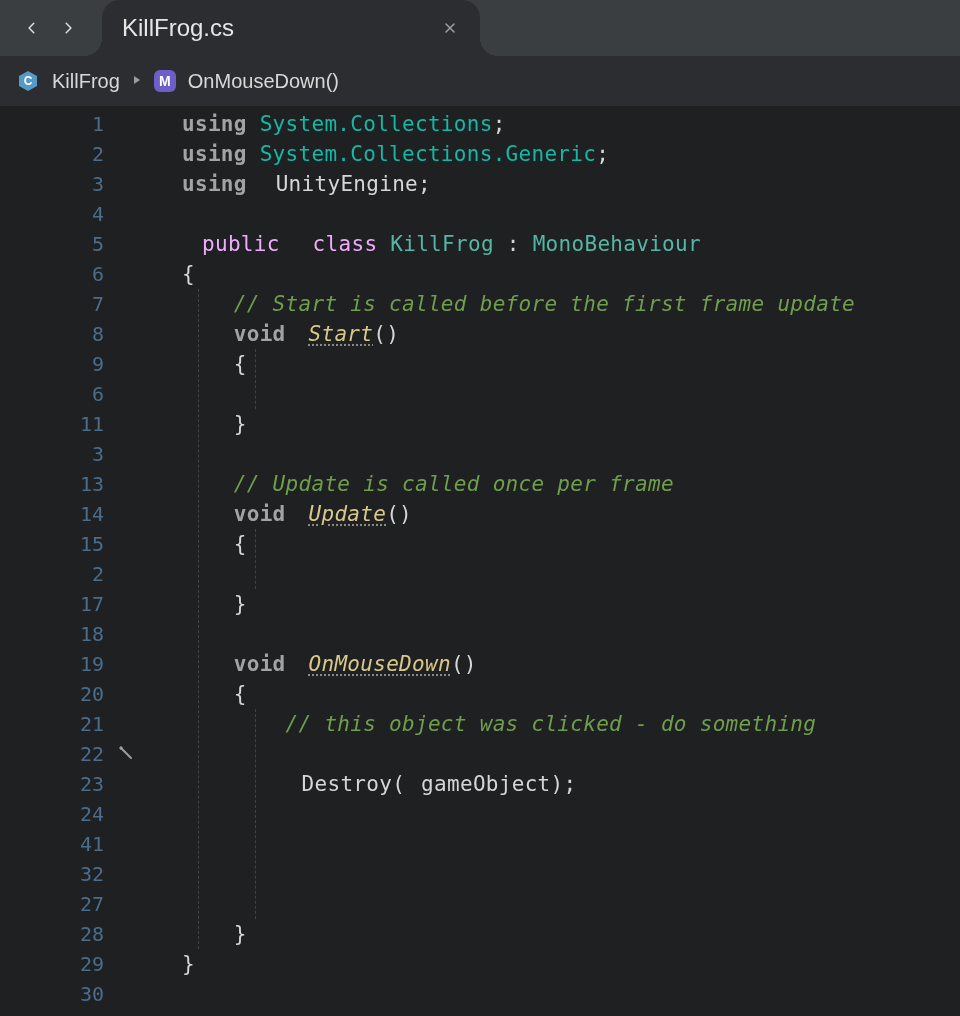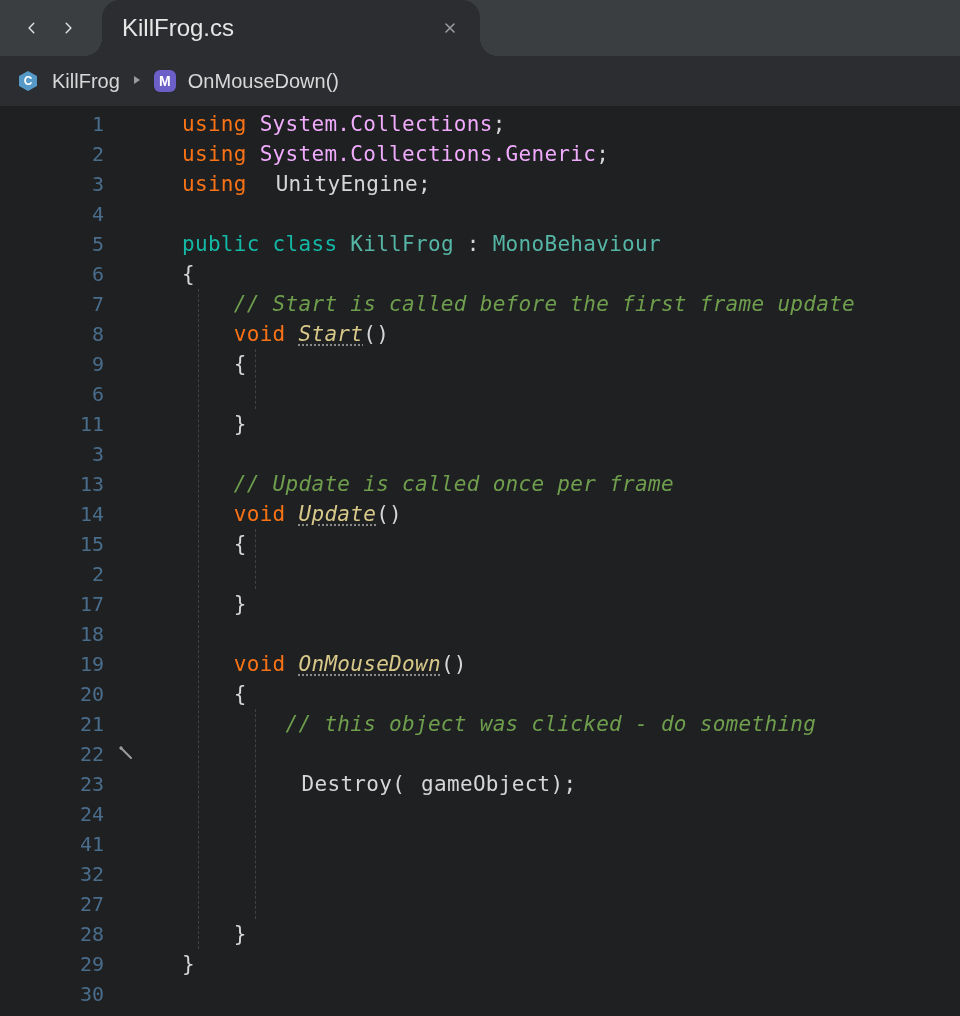--- a/index.html
+++ b/index.html
@@ -142,26 +142,26 @@
   }
   
   .indent-guide {
     position: absolute;
     top: 0;
     bottom: 0;
     width: 0;
     border-left: 1px dashed #404244;
   }
   
-  .k { color: #f97316; }           
-  .mod { color: #14b8a6; }         
+  .k { color: #a3a3a3; font-weight: bold; }           
+  .mod { color: #f0abfc; margin-left: 20px; }         
   .cls { color: #56b6a6; }         
-  .fn { color: #d8c98a; font-style: italic; }   
+  .fn { color: #d8c98a; font-style: italic; margin-left: 10px; }   
   .txt { color: #d6d6d6; margin-left: 16px; }         
-  .dim { color: #f0abfc; }         
+  .dim { color: #14b8a6; }         
   .cmt { color: #6f9e4d; font-style: italic; }  
   .p { color: #d6d6d6; }           
   .ul { text-decoration: underline dotted #888; text-underline-offset: 3px; }
 </style>
 </head>
 <body>
 
 <div class="top-bar">
   <div class="nav-arrow">
     <svg viewBox="0 0 24 24">

